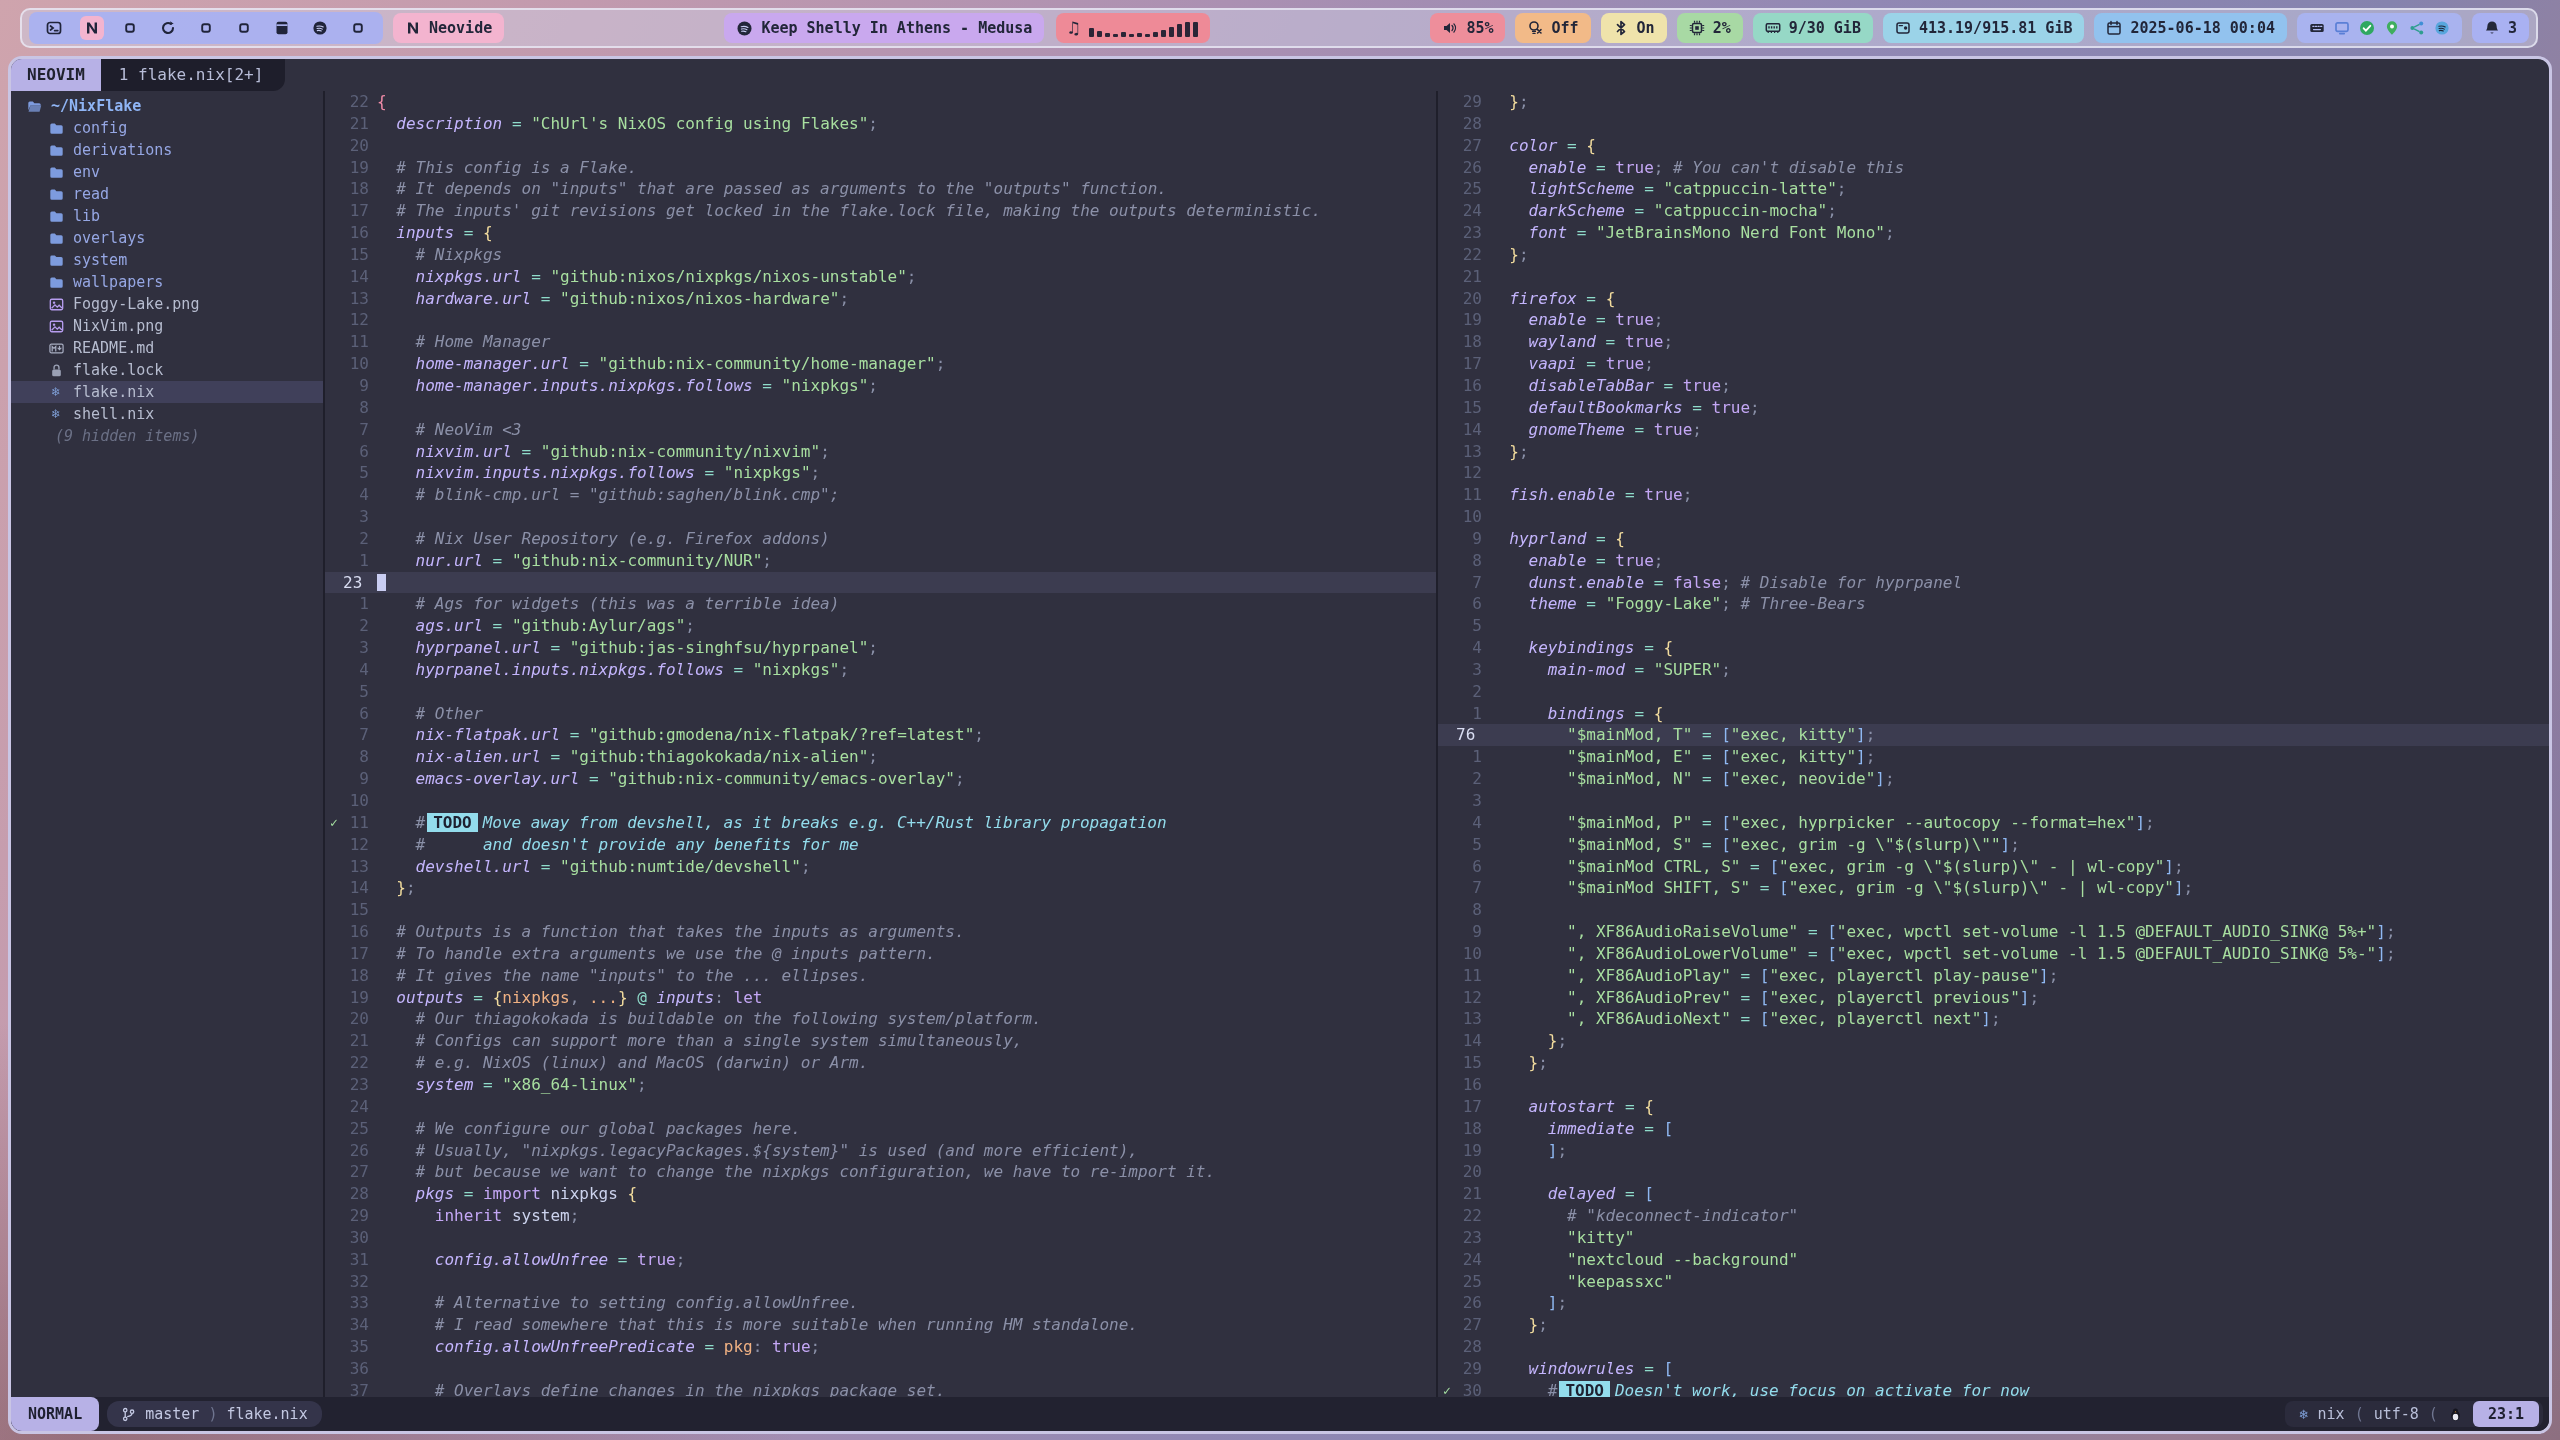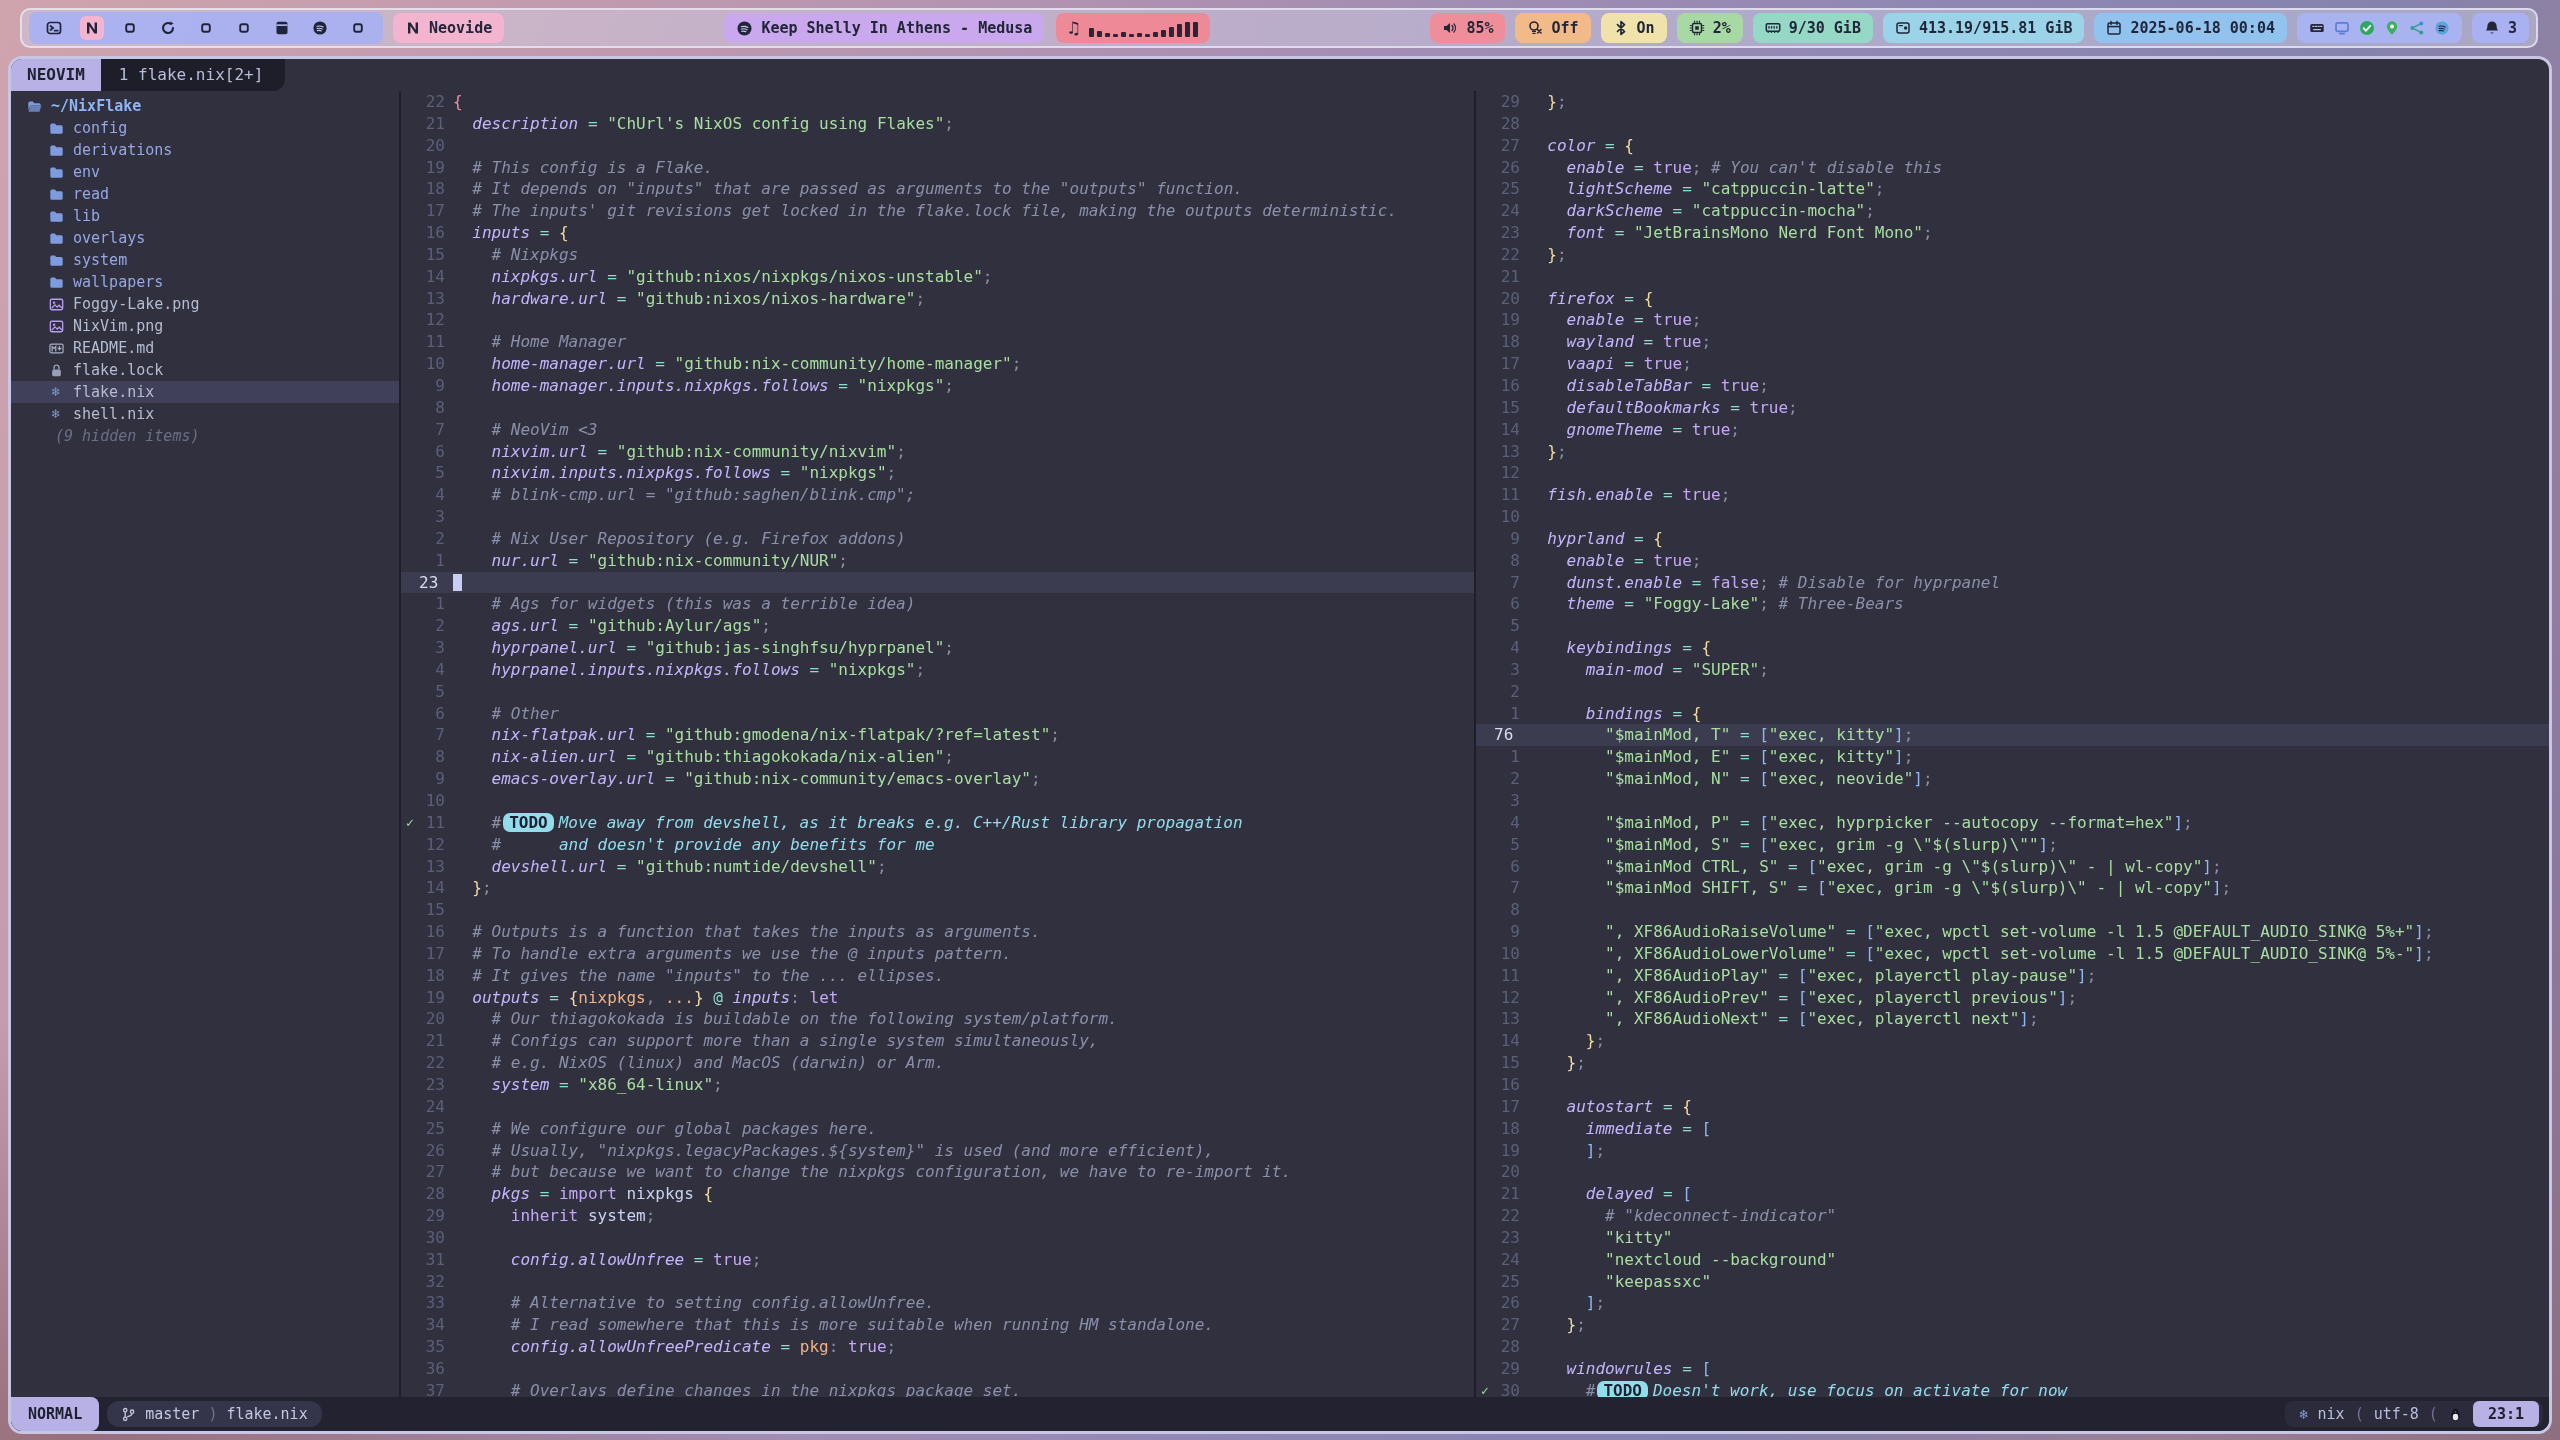--- a/index.html
+++ b/index.html
@@ -45,21 +45,21 @@
     display:flex;flex-direction:column;color:#ccd3ee;
   }
   .tabline{height:32px;display:flex;flex:none;font-size:16px;}
   .tab{line-height:32px;padding:0 16px;}
   .tab.active{background:#b7b1e6;color:#20222f;font-weight:bold;}
   .tab.inactive{background:#1e1e2b;color:#b8bdd8;border-radius:0 0 12px 0;padding:0 22px 0 18px;}
   .main{flex:1;display:flex;min-height:0;}
   .vsep{width:2px;background:#1f1f2b;flex:none;}
 
   
-  .tree{width:388px;flex:none;padding-top:4px;font-size:15px;overflow:hidden;}
+  .tree{width:312px;flex:none;padding-top:4px;font-size:15px;overflow:hidden;}
   .trow{height:22px;line-height:22px;display:flex;align-items:center;gap:8px;white-space:nowrap;}
   .trow .i{width:18px;flex:none;justify-content:center;}
   .trow.selected{background:#40405a;}
   .t-root{color:#8fb4f4;font-weight:bold;}
   .t-dir{color:#96a7e4;}
   .t-file{color:#b6bccf;}
   .t-hidden{color:#6b7086;font-style:italic;}
   .pad-root{padding-left:14px;} .pad-child{padding-left:36px;}
 
   
@@ -78,21 +78,21 @@
   .id{color:#c4b5fd;font-style:italic;}
   .op{color:#8fdccb;}
   .kw{color:#c4a7f5;}
   .yl{color:#f2dc9e;}
   .pk{color:#f08ba8;}
   .br{color:#8fb8f2;}
   .pu{color:#8a90a8;}
   .or{color:#f0b183;}
   .fg{color:#ccd3ee;}
   .td{color:#93dcec;font-style:italic;}
-  .todo-badge{background:#93dcec;color:#1d2030;font-weight:bold;border-radius:7px;padding:0 6px;margin:0 5px 0 2px;font-style:normal;}
+  .todo-badge{background:#93dcec;color:#1d2030;font-weight:bold;border-radius:0;padding:0 6px;margin:0 5px 0 2px;font-style:normal;}
 
   
   .statusline{height:34px;flex:none;background:#222230;display:flex;align-items:center;font-size:15px;color:#b9bfd9;}
   .mode-chip{height:34px;line-height:34px;padding:0 17px;background:#b7b1e6;color:#1e2030;font-weight:bold;border-radius:0 8px 8px 0;}
   .git-pill{margin-left:8px;height:26px;background:#34344a;border-radius:12px;display:flex;align-items:center;gap:9px;padding:0 14px;color:#c3c8e2;}
   .sep{color:#6f7590;}
   .sl-right{margin-left:auto;margin-right:6px;height:26px;background:#2b2b3c;border-radius:8px;display:flex;align-items:center;gap:10px;padding:0 4px 0 14px;}
   .pos-chip{height:26px;line-height:26px;background:#b7b1e6;color:#1e2030;font-weight:bold;border-radius:6px;padding:0 15px;}
   .snow{font-size:14px;color:#7e9ed6;}
 </style>

